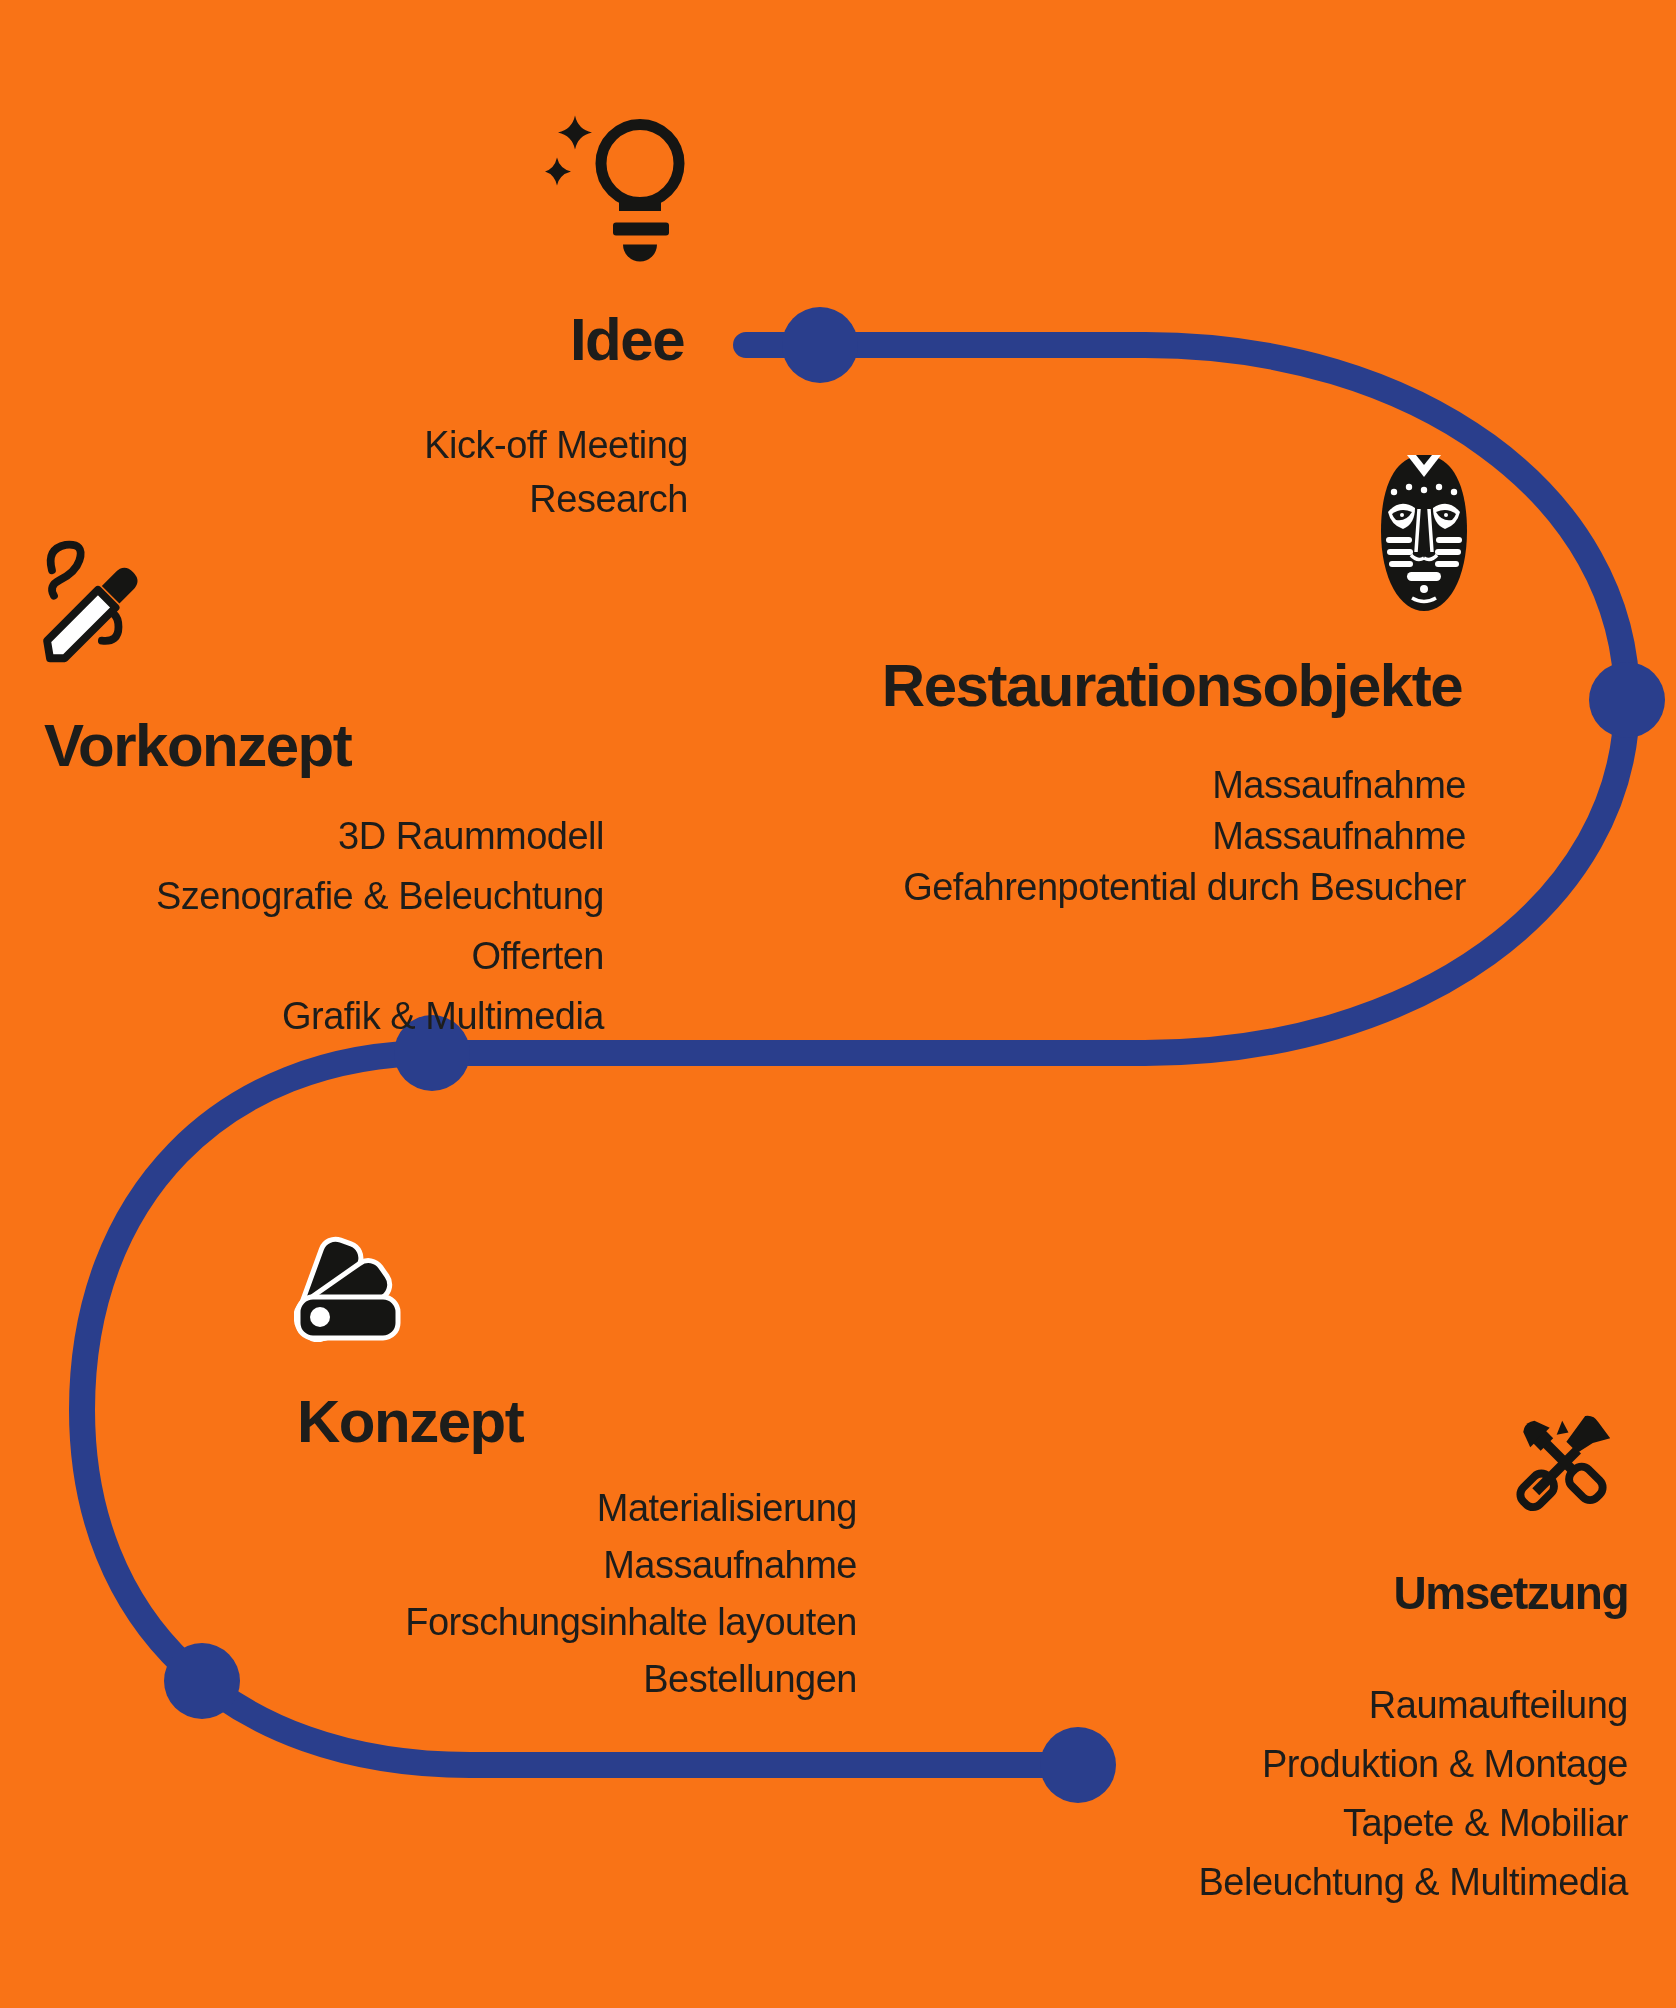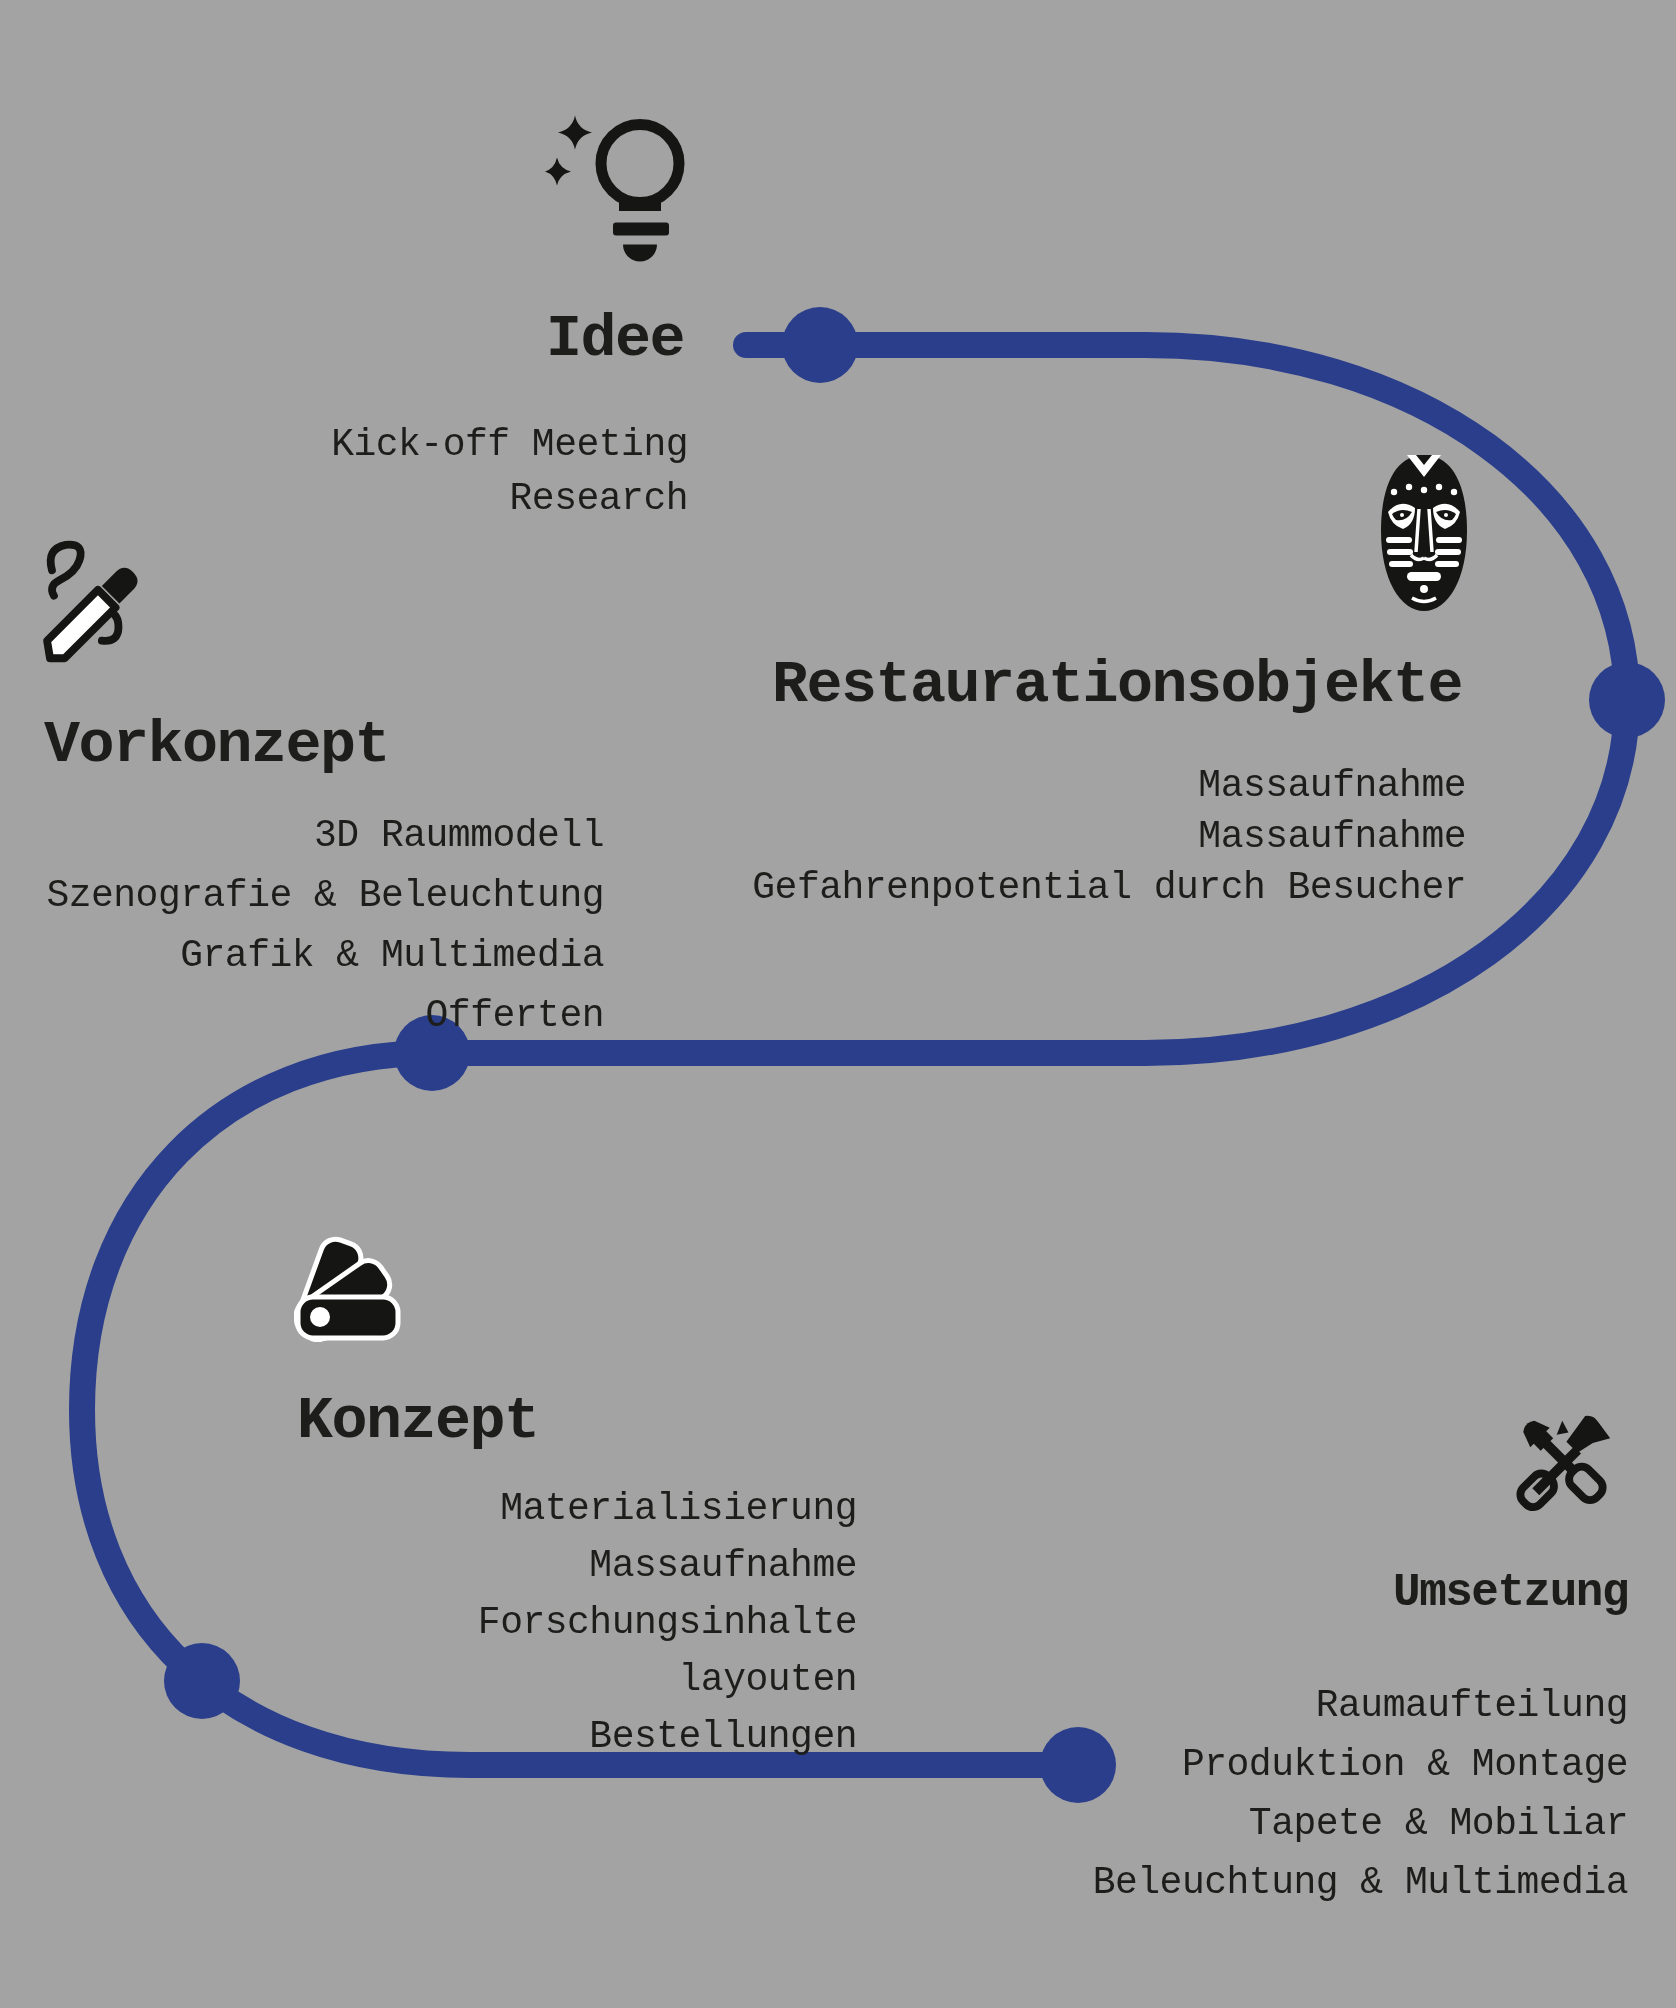--- a/index.html
+++ b/index.html
@@ -1,18 +1,18 @@
 <!DOCTYPE html>
 <html style="--accent: #2a3e8c;"><head>
 <meta charset="utf-8">
 <style>
   html,body{margin:0;padding:0;background:#fff;}
   #canvas{
-    position:relative;width:1676px;height:2008px;background:#a3a3a3;overflow:hidden;
-    font-family:Liberation Mono, monospace;color:#1d1d1b;
+    position:relative;width:1676px;height:2008px;background:#f97316;overflow:hidden;
+    font-family:Liberation Sans, sans-serif;color:#1d1d1b;
   }
   #flowpath{position:absolute;left:0;top:0;}
   .abs{position:absolute;}
   .stage-title{
     font-size:60px;font-weight:700;letter-spacing:-1.5px;line-height:1.12;color:#1d1d1b;white-space:nowrap;
   }
   .stage-items{
     font-size:38px;line-height:54px;letter-spacing:-0.5px;color:#1d1d1b;
   }
   .align-right{text-align:right;}
@@ -98,22 +98,22 @@
       <path class="ink-stroke" stroke-width="8" stroke-linecap="round" d="M12,34 Q6,12 26,8 Q46,6 40,24 Q36,36 20,44 Q8,50 14,60"></path>
       <path class="ink-stroke" stroke-width="8" stroke-linecap="round" d="M62,76 Q80,74 80,92 Q80,108 63,106"></path>
       <path fill="#fff" stroke="#151513" stroke-width="8" stroke-linejoin="round" d="M10,124 L7,106 L59,54 L77,72 L25,124 Z"></path>
       <path class="ink" d="M63,50 L77,36 Q86,27 95,36 Q104,45 95,54 L81,68 Z"></path>
     </svg>
   </div>
   <div class="abs stage-title align-left" style="left:44px;top:712px;">Vorkonzept</div>
   <div class="abs stage-items align-left" style="left:44px;width:560px;top:806px;line-height:60px;">
       <div>3D Raummodell</div>
       <div>Szenografie &amp; Beleuchtung</div>
+      <div>Offerten</div>
       <div>Grafik &amp; Multimedia</div>
-      <div>Offerten</div>
     </div>
 
   <div class="abs icon" style="left:294px;top:1221px;width:108px;height:121px;">
     <svg viewBox="0 0 108 121">
       <g>
         <rect class="ink" stroke="#fff" stroke-width="5" x="4" y="76" width="100" height="41" rx="15" transform="rotate(-70 24 96)"></rect>
         <rect class="ink" stroke="#fff" stroke-width="5" x="4" y="76" width="100" height="41" rx="15" transform="rotate(-35 24 96)"></rect>
         <rect class="ink" stroke="#fff" stroke-width="5" x="4" y="76" width="100" height="41" rx="15"></rect>
         <circle fill="#fff" cx="26" cy="96" r="10"></circle>
       </g>

